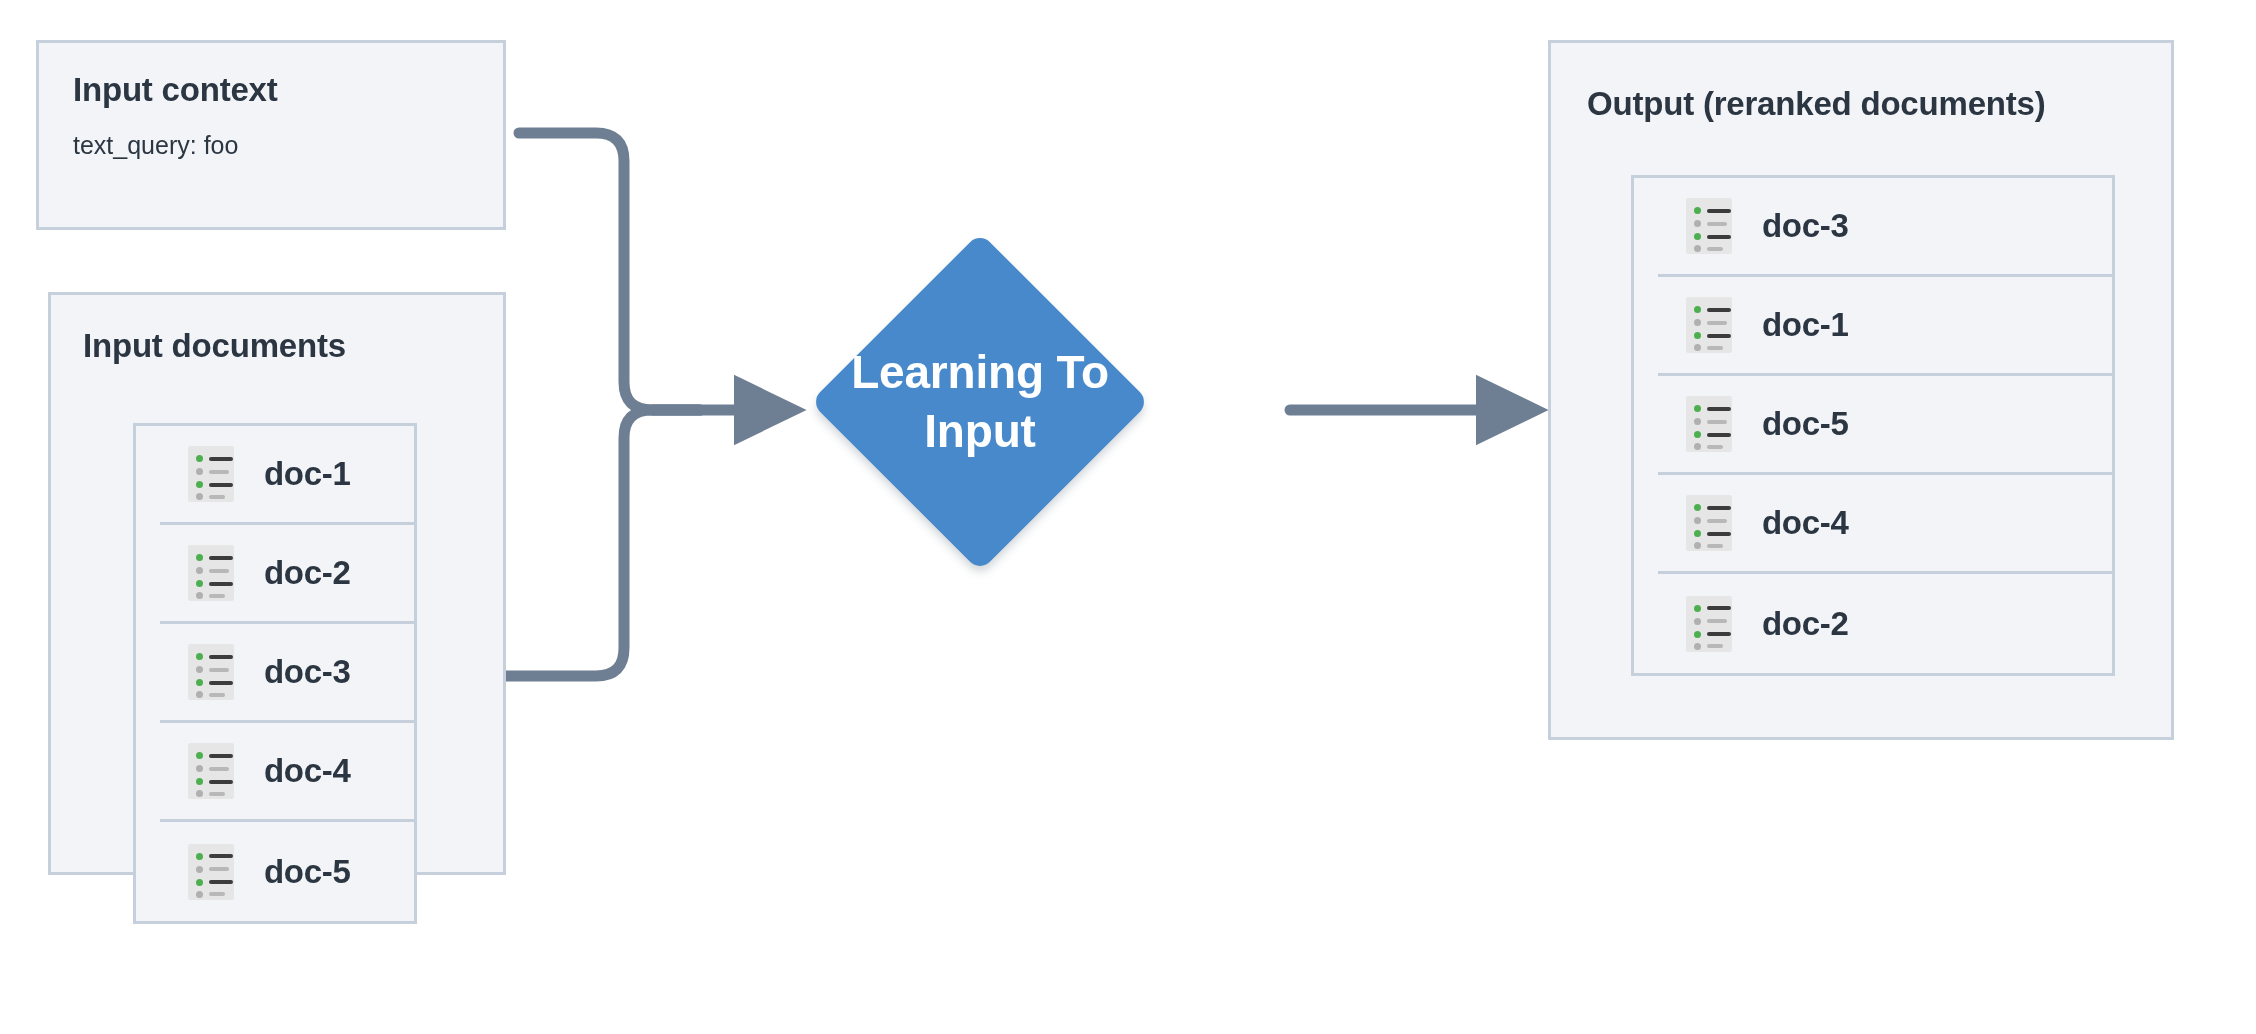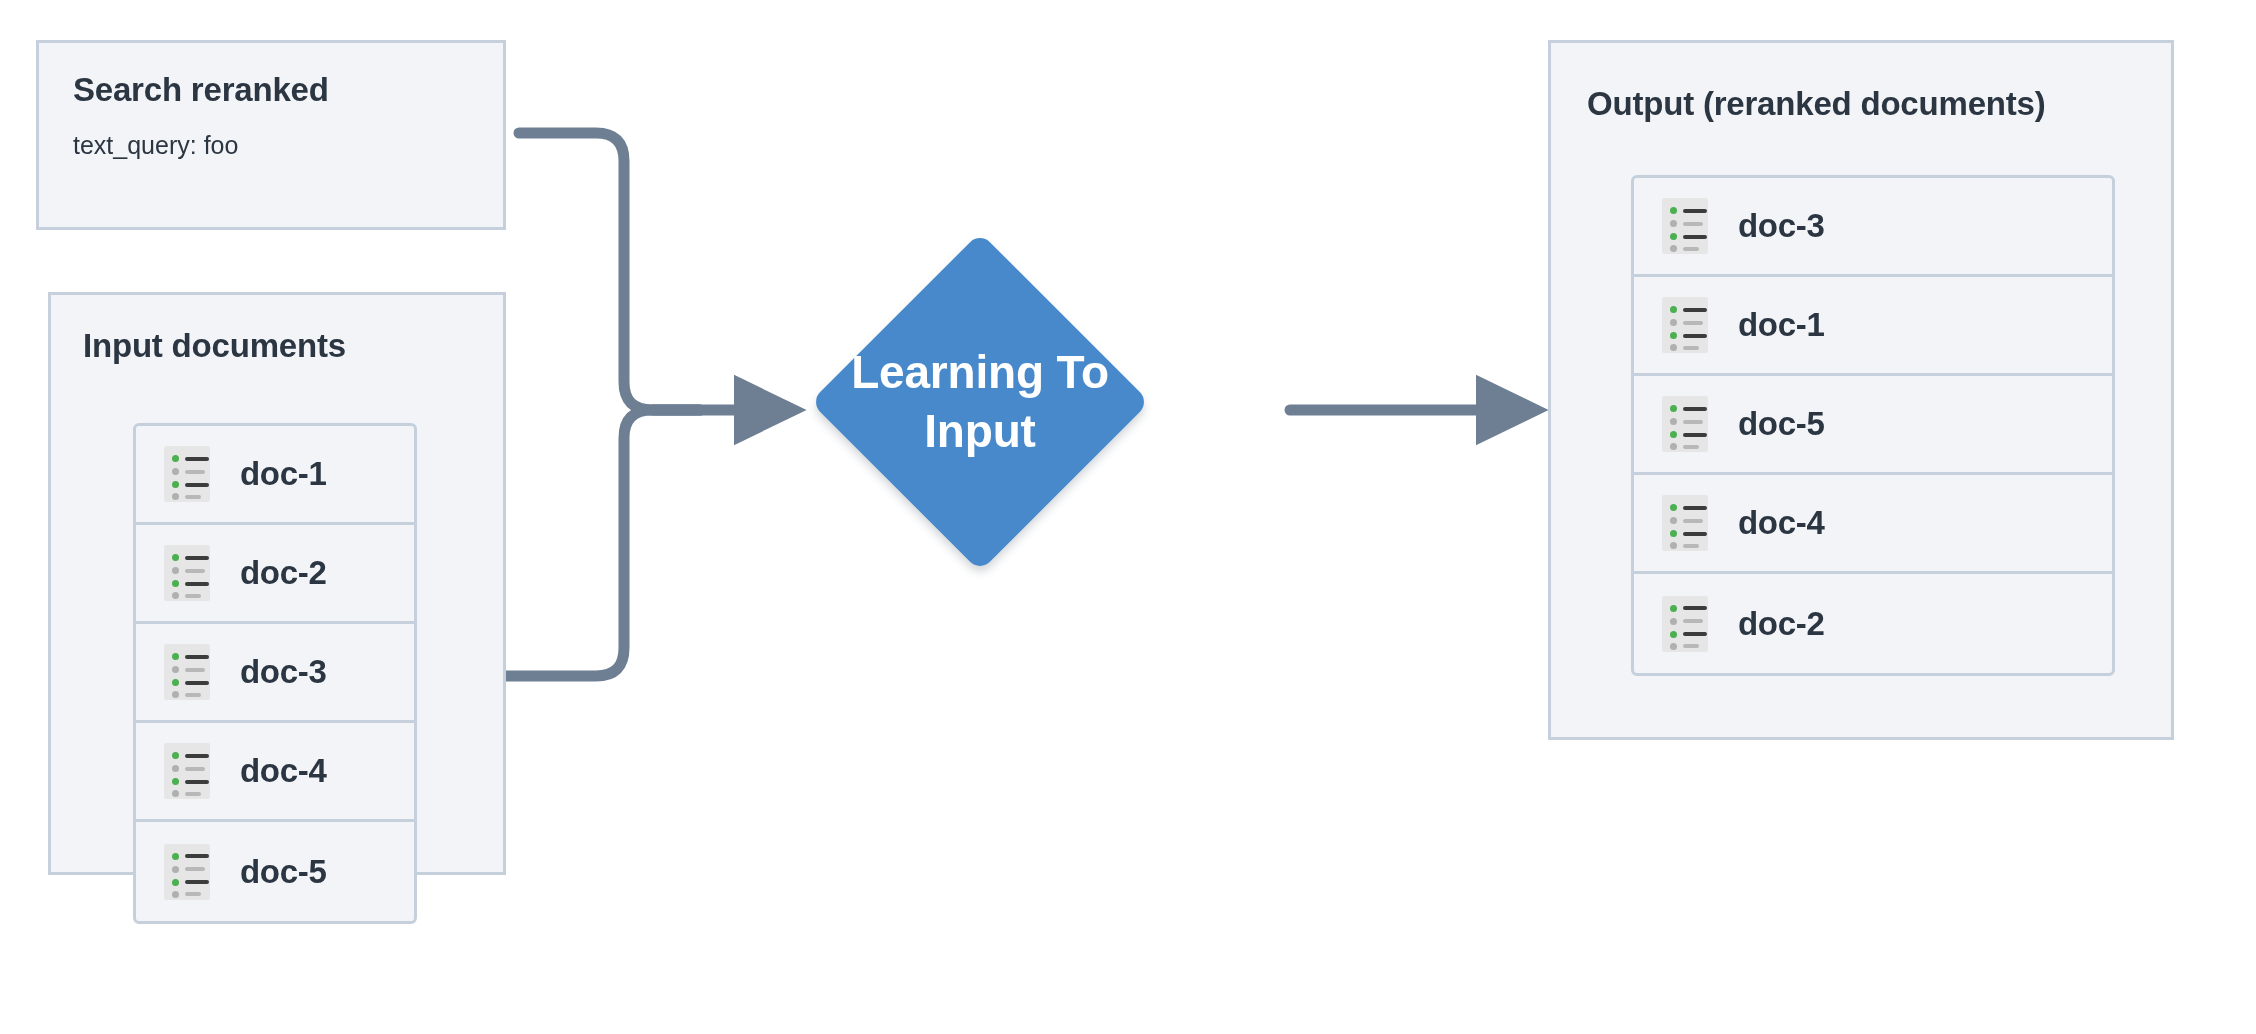--- a/index.html
+++ b/index.html
@@ -97,24 +97,25 @@
   #output-list {
     position: absolute;
     left: 80px;
     top: 132px;
     width: 484px;
   }
 
   
   .doc-list {
     border: 3px solid #c5d0dc;
-    border-radius: 6px;
+    border-radius: 0;
     box-sizing: border-box;
     background: #f2f4f7;
     overflow: hidden;
+    padding-left: 24px;
   }
   .doc-item {
     display: flex;
     align-items: center;
     height: 99px;
     box-sizing: border-box;
     border-bottom: 3px solid #c5d0dc;
     padding-left: 28px;
   }
   .doc-item:last-child { border-bottom: none; }
@@ -228,21 +229,21 @@
     <path d="M 519 133 L 596 133 Q 624 133 624 161 L 624 382 Q 624 410 652 410 L 700 410" fill="none" stroke="#6f7f93" stroke-width="11" stroke-linecap="round" stroke-linejoin="round"></path>
 
     <path d="M 506 676 L 596 676 Q 624 676 624 648 L 624 438 Q 624 410 652 410 L 700 410" fill="none" stroke="#6f7f93" stroke-width="11" stroke-linecap="round" stroke-linejoin="round"></path>
 
     <path d="M 652 410 L 778 410" fill="none" stroke="#6f7f93" stroke-width="11" stroke-linecap="butt" marker-end="url(#arrowhead)"></path>
 
     <path d="M 1290 410 L 1520 410" fill="none" stroke="#6f7f93" stroke-width="11" stroke-linecap="round" marker-end="url(#arrowhead)"></path>
   </svg>
 
   <div class="panel" id="search-context">
-    <div class="panel-title">Search reranked</div>
+    <div class="panel-title">Input context</div>
     <div class="kv">text_query: foo</div>
   </div>
 
   <div class="panel" id="input-documents">
     <div class="panel-title">Input documents</div>
 
     <div class="doc-list" id="input-list">
       <div class="doc-item">
         <span class="doc-icon">
           <span class="row r1">

